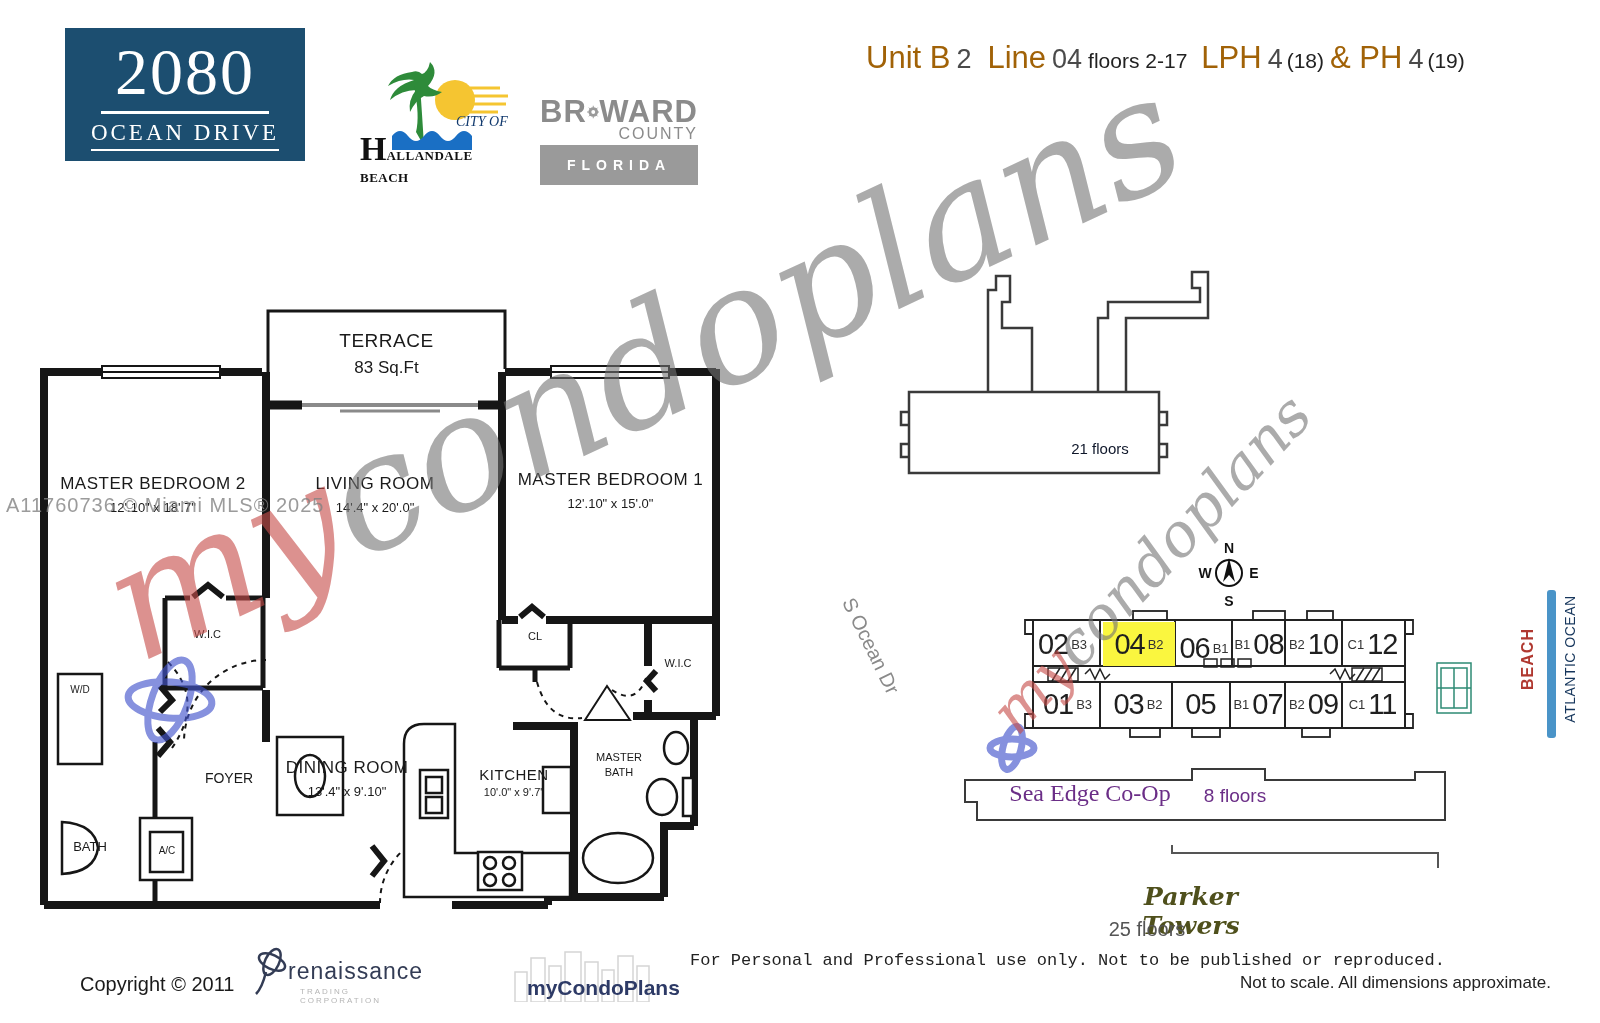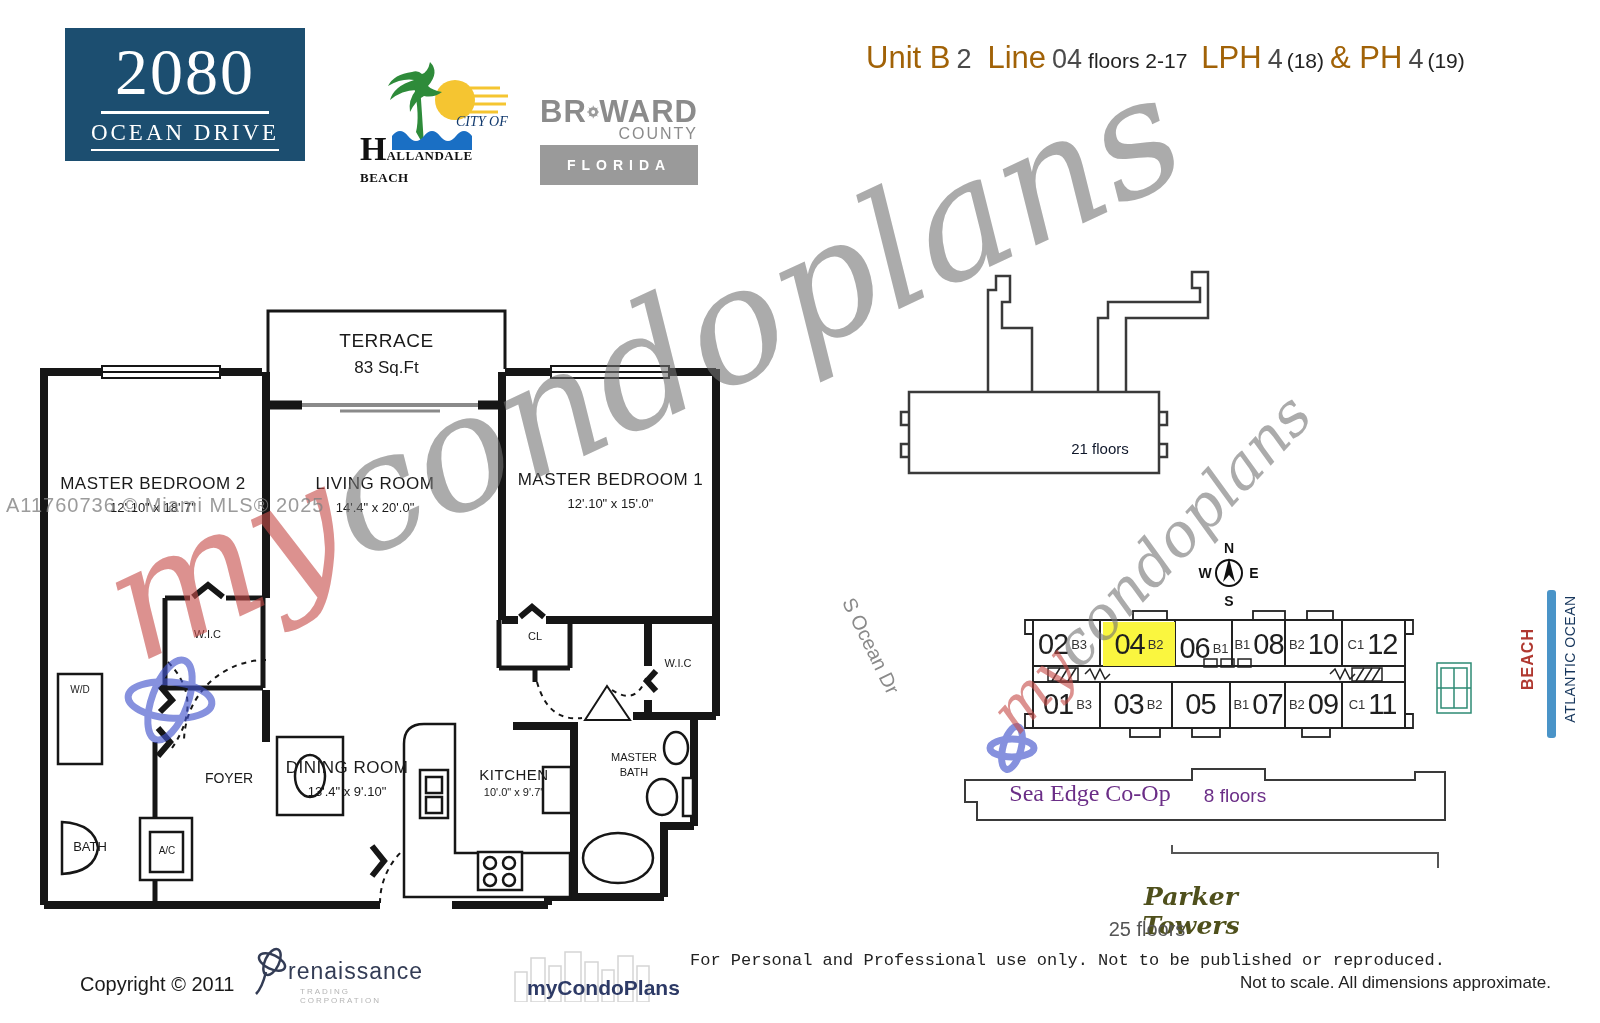--- a/index.html
+++ b/index.html
@@ -339,21 +339,21 @@
   </div>
   <div class="room" style="left:458px;top:766px;width:112px;z-index:2">
     <div class="nm" style="font-size:15px">KITCHEN</div>
     <div class="dm" style="font-size:11px;margin-top:3px">10'.0" x 9'.7"</div>
   </div>
   <div class="small-lbl" style="left:180px;top:628px;width:55px;z-index:2">W.I.C</div>
   <div class="small-lbl" style="left:505px;top:630px;width:60px;z-index:2">CL</div>
   <div class="small-lbl" style="left:648px;top:657px;width:60px;z-index:2">W.I.C</div>
   <div class="small-lbl" style="left:60px;top:684px;width:40px;font-size:10px;z-index:2">W/D</div>
   <div class="small-lbl" style="left:198px;top:770px;width:62px;font-size:14px;z-index:2">FOYER</div>
-  <div class="small-lbl" style="left:599px;top:750px;width:70px;line-height:1.4;z-index:2">MASTER BATH</div>
+  <div class="small-lbl" style="left:584px;top:750px;width:70px;line-height:1.4;z-index:2">MASTER BATH</div>
   <div class="small-lbl" style="left:62px;top:839px;width:56px;font-size:13px;z-index:2">BATH</div>
   <div class="small-lbl" style="left:149px;top:845px;width:36px;font-size:10px;z-index:2">A/C</div>
 
   <div class="abs ctr pp-floors" style="z-index:2">21 floors</div>
   <div class="abs ocean-dr" style="z-index:2">S Ocean Dr</div>
   <div class="abs ctr sea-name" style="z-index:2">Sea Edge Co-Op</div>
   <div class="abs ctr sea-floors" style="z-index:2">8 floors</div>
   <div class="abs ctr pt-name" style="z-index:2">Parker Towers</div>
   <div class="abs ctr pt-floors" style="z-index:2">25 floors</div>
   <div class="abs beach" style="z-index:2">BEACH</div>

